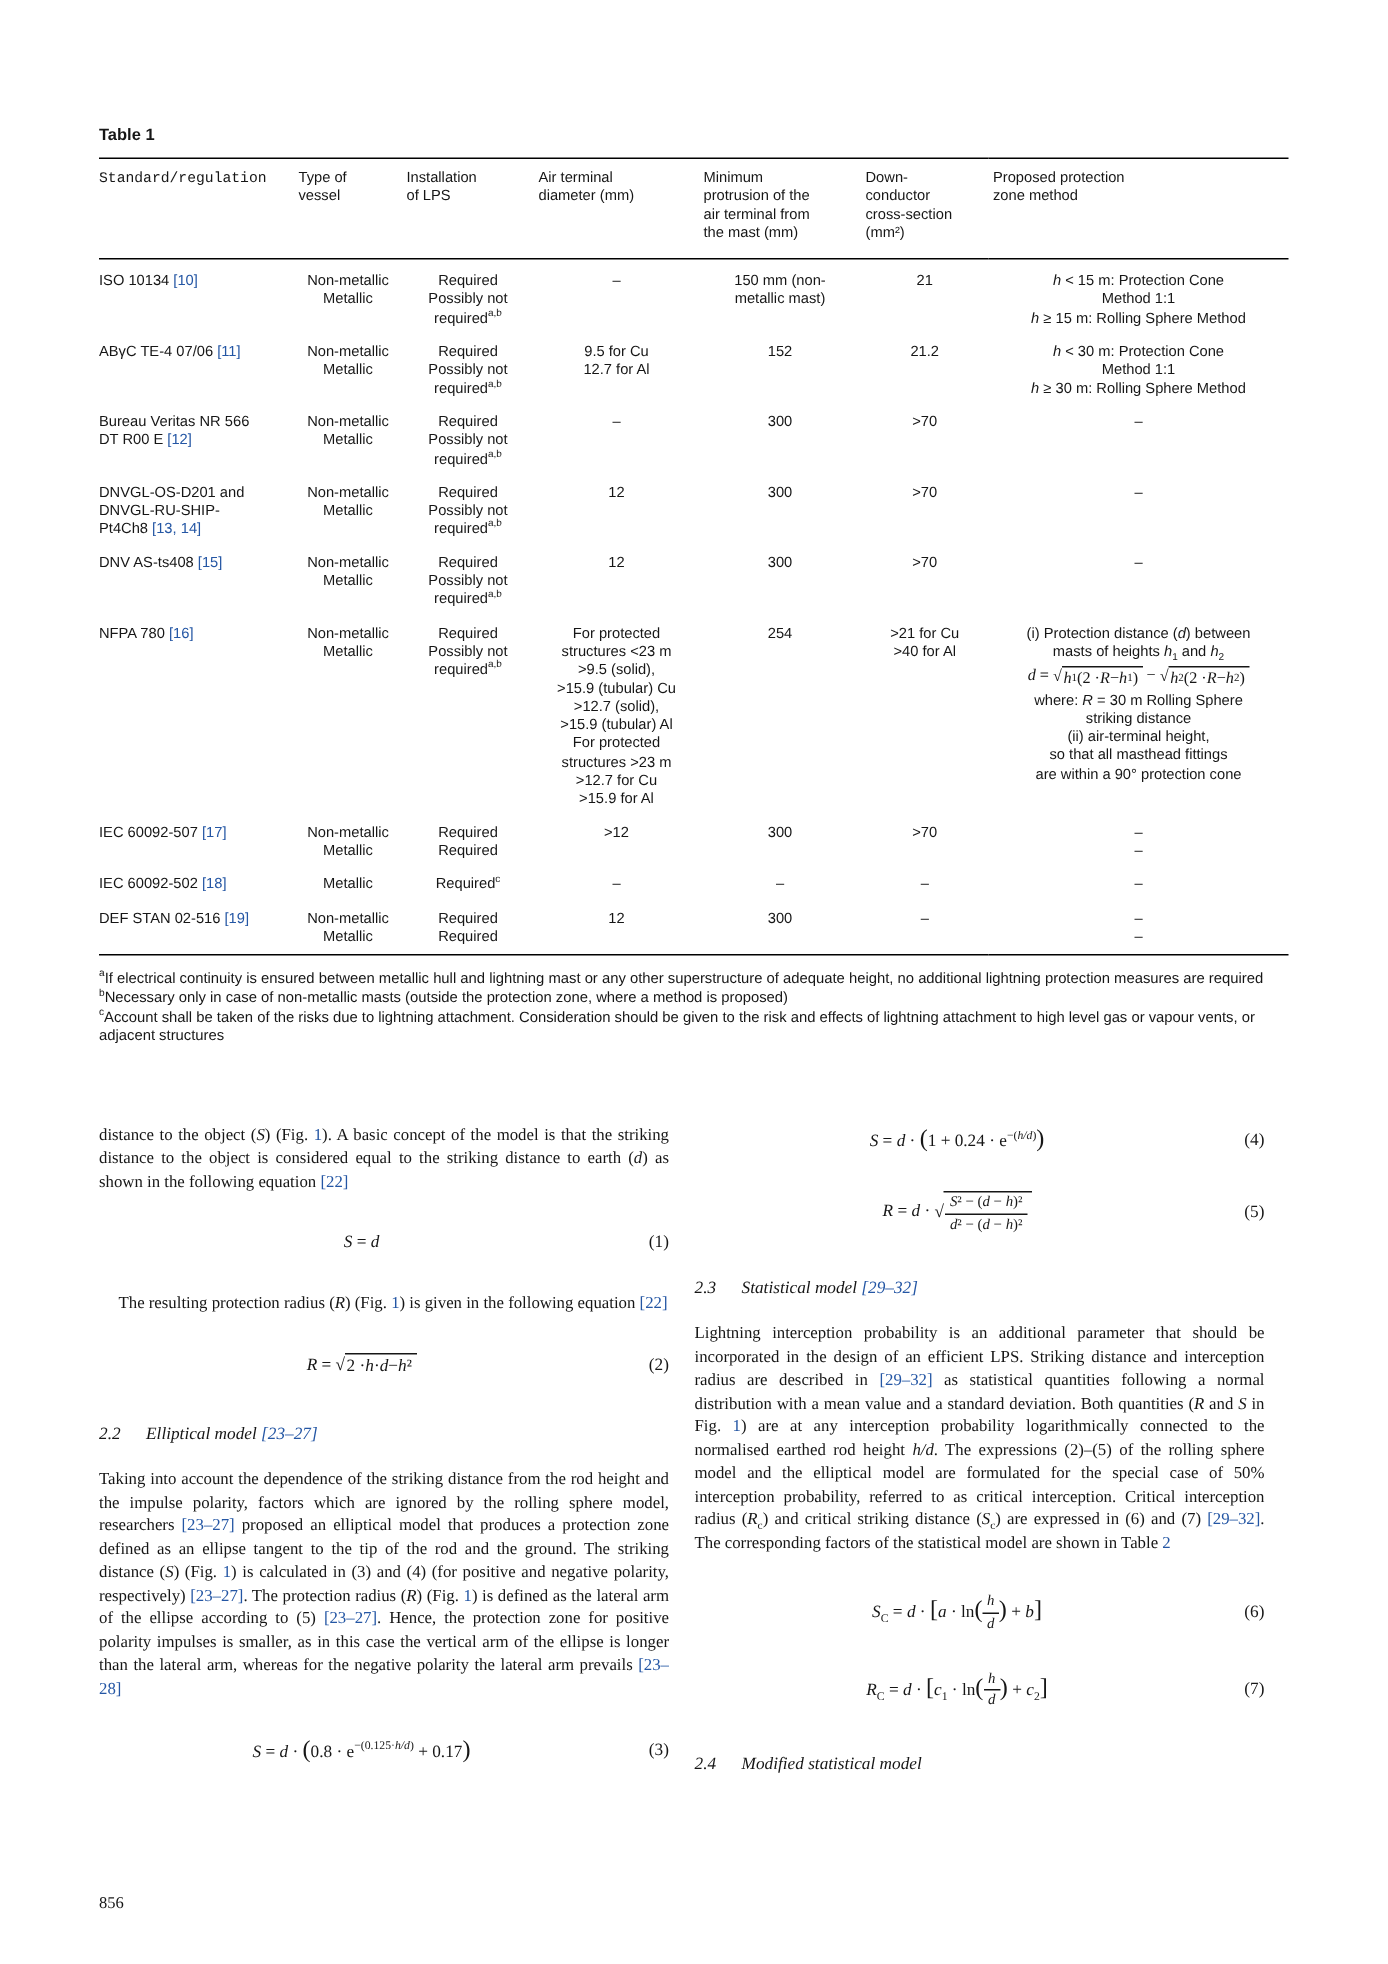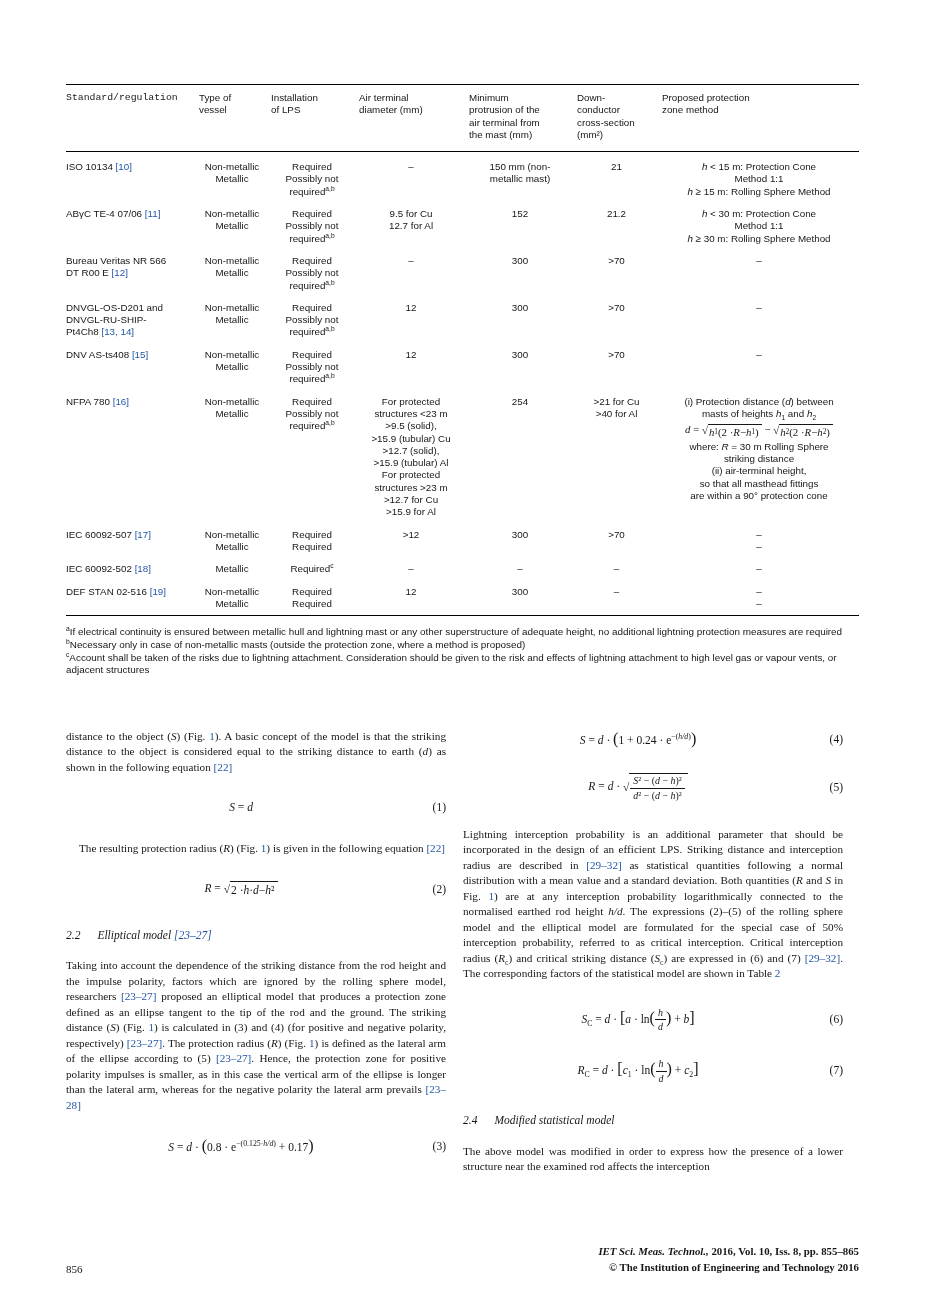--- a/index.html
+++ b/index.html
@@ -50,20 +50,21 @@
   .footer { position:absolute; left:66px; right:66px; bottom:34px; display:flex; justify-content:space-between; align-items:flex-end; }
   .page-num { font-size:11px; }
   .pub { text-align:right; font-size:10.8px; font-weight:bold; line-height:15.5px; }
 </style>
 </head>
 <body>
 
 <div class="page">
 
   <section class="table-block">
+    <div class="table-title">Table 1</div>
     <table class="std">
       <colgroup>
         <col class="w0">
           <col class="w1">
           <col class="w2">
           <col class="w3">
           <col class="w4">
           <col class="w5">
           <col class="w6">
       </colgroup>
@@ -419,43 +420,42 @@
               <span class="ovl">
                 <span class="frac">
                   <span class="fnum"><span class="rt-i">S</span>² − (<span class="rt-i">d</span> − <span class="rt-i">h</span>)²</span>
                   <span class="fden"><span class="rt-i">d</span>² − (<span class="rt-i">d</span> − <span class="rt-i">h</span>)²</span>
                 </span>
               </span>
             </span></span>
         <span class="eq-num">(5)</span>
       </div>
 
+      <div class="sec-head">
+        <span class="sec-num">2.3</span>
+        <span class="sec-title">Statistical model <span class="rt-link">[29–32]</span></span>
+      </div>
 
       <p class="para">Lightning interception probability is an additional parameter that should be incorporated in the design of an efficient LPS. Striking distance and interception radius are described in <span class="rt-link">[29–32]</span> as statistical quantities following a normal distribution with a mean value and a standard deviation. Both quantities (<span class="rt-i">R</span> and <span class="rt-i">S</span> in Fig. <span class="rt-link">1</span>) are at any interception probability logarithmically connected to the normalised earthed rod height <span class="rt-i">h/d</span>. The expressions (2)–(5) of the rolling sphere model and the elliptical model are formulated for the special case of 50% interception probability, referred to as critical interception. Critical interception radius (<span class="rt-i">R</span><sub>c</sub>) and critical striking distance (<span class="rt-i">S</span><sub>c</sub>) are expressed in (6) and (7) <span class="rt-link">[29–32]</span>. The corresponding factors of the statistical model are shown in Table <span class="rt-link">2</span></p>
 
       <div class="eq-row">
         <span class="eq-body"><span class="rt-i">S</span><sub>C</sub> = <span class="rt-i">d</span> · <span class="rt-big">[</span><span class="rt-i">a</span> · ln<span class="rt-big">(</span><span class="frac"><span class="fnum"><span class="rt-i">h</span></span><span class="fden"><span class="rt-i">d</span></span></span><span class="rt-big">)</span> + <span class="rt-i">b</span><span class="rt-big">]</span></span>
         <span class="eq-num">(6)</span>
       </div>
 
       <div class="eq-row">
         <span class="eq-body"><span class="rt-i">R</span><sub>C</sub> = <span class="rt-i">d</span> · <span class="rt-big">[</span><span class="rt-i">c</span><sub>1</sub> · ln<span class="rt-big">(</span><span class="frac"><span class="fnum"><span class="rt-i">h</span></span><span class="fden"><span class="rt-i">d</span></span></span><span class="rt-big">)</span> + <span class="rt-i">c</span><sub>2</sub><span class="rt-big">]</span></span>
         <span class="eq-num">(7)</span>
       </div>
 
       <div class="sec-head">
         <span class="sec-num">2.4</span>
         <span class="sec-title">Modified statistical model</span>
       </div>
 
-      <p class="para">The above model was modified in order to express how the presence of a lower structure near the examined rod affects the interception</p>
     </div>
   </div>
 
   <div class="footer">
     <div class="page-num">856</div>
-    <div class="pub">
-      <div><span class="rt-i">IET Sci. Meas. Technol.,</span> 2016, Vol. 10, Iss. 8, pp. 855–865</div>
-      <div>© The Institution of Engineering and Technology 2016</div>
-    </div>
   </div>
 
 </div>
 
 </body></html>

